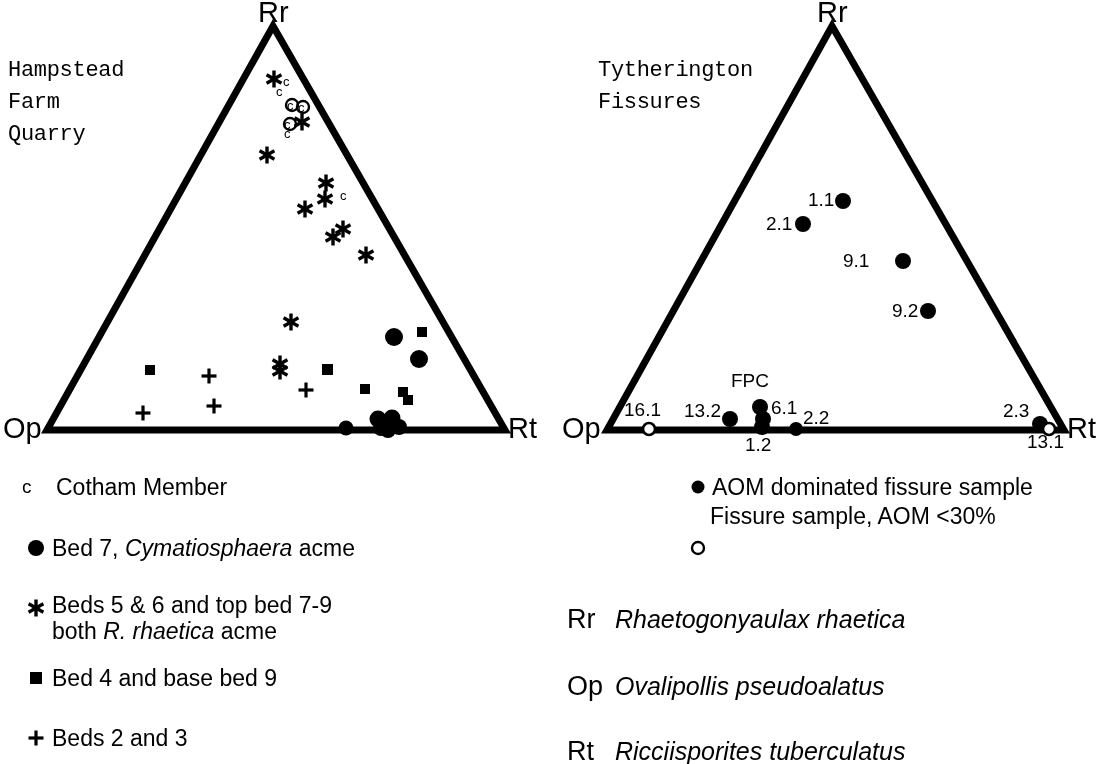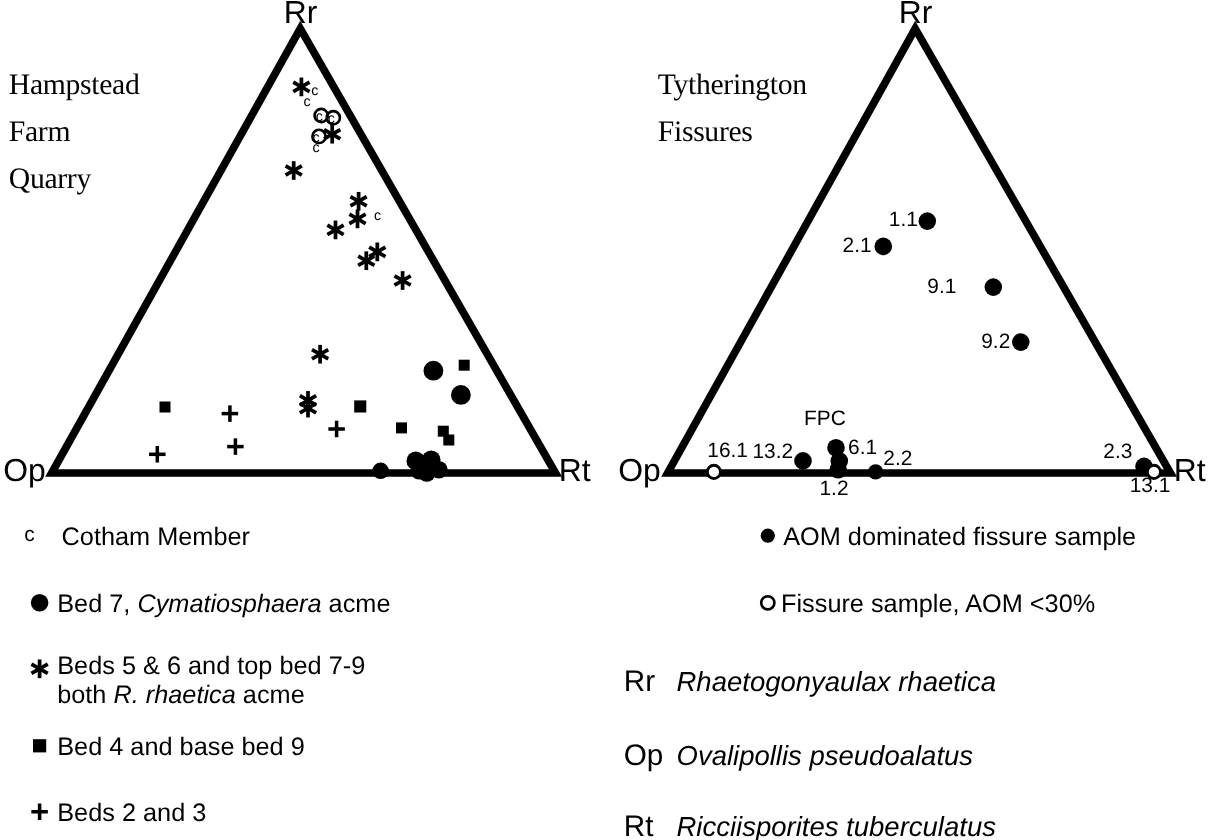--- a/index.html
+++ b/index.html
@@ -23,25 +23,25 @@
   }
   svg.plot-svg {
     position: absolute;
     left: 0; top: 0;
     width: 1102px;
     height: 764px;
   }
   
   .panel-title {
     position: absolute;
-    font-size: 27px;
-    line-height: 43px;
+    font-size: 22px;
+    line-height: 32px;
     letter-spacing: -0.3px;
     white-space: pre-line;
-    font-family: Liberation Serif, serif;
+    font-family: Liberation Mono, monospace;
   }
   #hfq-title { left: 8px;  top: 55px; }
   #tf-title  { left: 558px; top: 55px; margin-left: 40px; }
 
   
   .vertex-label {
     position: absolute;
     font-size: 29px;
     font-family: "Liberation Sans", sans-serif;
     line-height: 29px;
@@ -247,21 +247,21 @@
   <div class="pt-label" style="left:843px; top:251px;">9.1</div>
   <div class="pt-label" style="left:892px; top:301px;">9.2</div>
 
   <div class="pt-label" style="left:731px; top:371px;">FPC</div>
   <div class="pt-label" style="left:684px; top:401px;">13.2</div>
   <div class="pt-label" style="left:771px; top:398px;">6.1</div>
   <div class="pt-label" style="left:745px; top:435px;">1.2</div>
   <div class="pt-label" style="left:803px; top:408px;">2.2</div>
   <div class="pt-label" style="left:1003px; top:401px;">2.3</div>
 
-  <div class="pt-label" style="left:643px; top:400px;">16.1</div>
+  <div class="pt-label" style="left:624px; top:400px;">16.1</div>
   <div class="pt-label" style="left:1027px; top:432px;">13.1</div>
 
   <div class="legend-row" style="left:18px; top:474px;">
     <div class="legend-sym" style="font-size:19px; padding-left:4px;">c</div>
     <div class="legend-text">Cotham Member</div>
   </div>
 
   <div class="legend-row" style="left:18px; top:535px;">
     <div class="legend-sym">&nbsp;</div>
     <div class="legend-text"><span>Bed 7, </span><em>Cymatiosphaera</em><span> acme</span></div>
@@ -280,21 +280,21 @@
   <div class="legend-row" style="left:18px; top:725px;">
     <div class="legend-sym">&nbsp;</div>
     <div class="legend-text">Beds 2 and 3</div>
   </div>
 
   <div class="legend-row" style="left:690px; top:474px;">
     <div class="legend-sym" style="width:22px; flex:0 0 22px;">&nbsp;</div>
     <div class="legend-text">AOM dominated fissure sample</div>
   </div>
 
-  <div class="legend-row" style="left:690px; top:535px;justify-content:center;">
+  <div class="legend-row" style="left:690px; top:503px;justify-content:center;">
     <div class="legend-sym" style="width:20px; flex:0 0 20px;">&nbsp;</div>
     <div class="legend-text">Fissure sample, AOM &lt;30%</div>
   </div>
 
   <div class="abbr-row" style="left:567px; top:604px;">
     <div class="abbr-key">Rr</div>
     <div class="abbr-val">Rhaetogonyaulax rhaetica</div>
   </div>
 
   <div class="abbr-row" style="left:567px; top:671px;">

